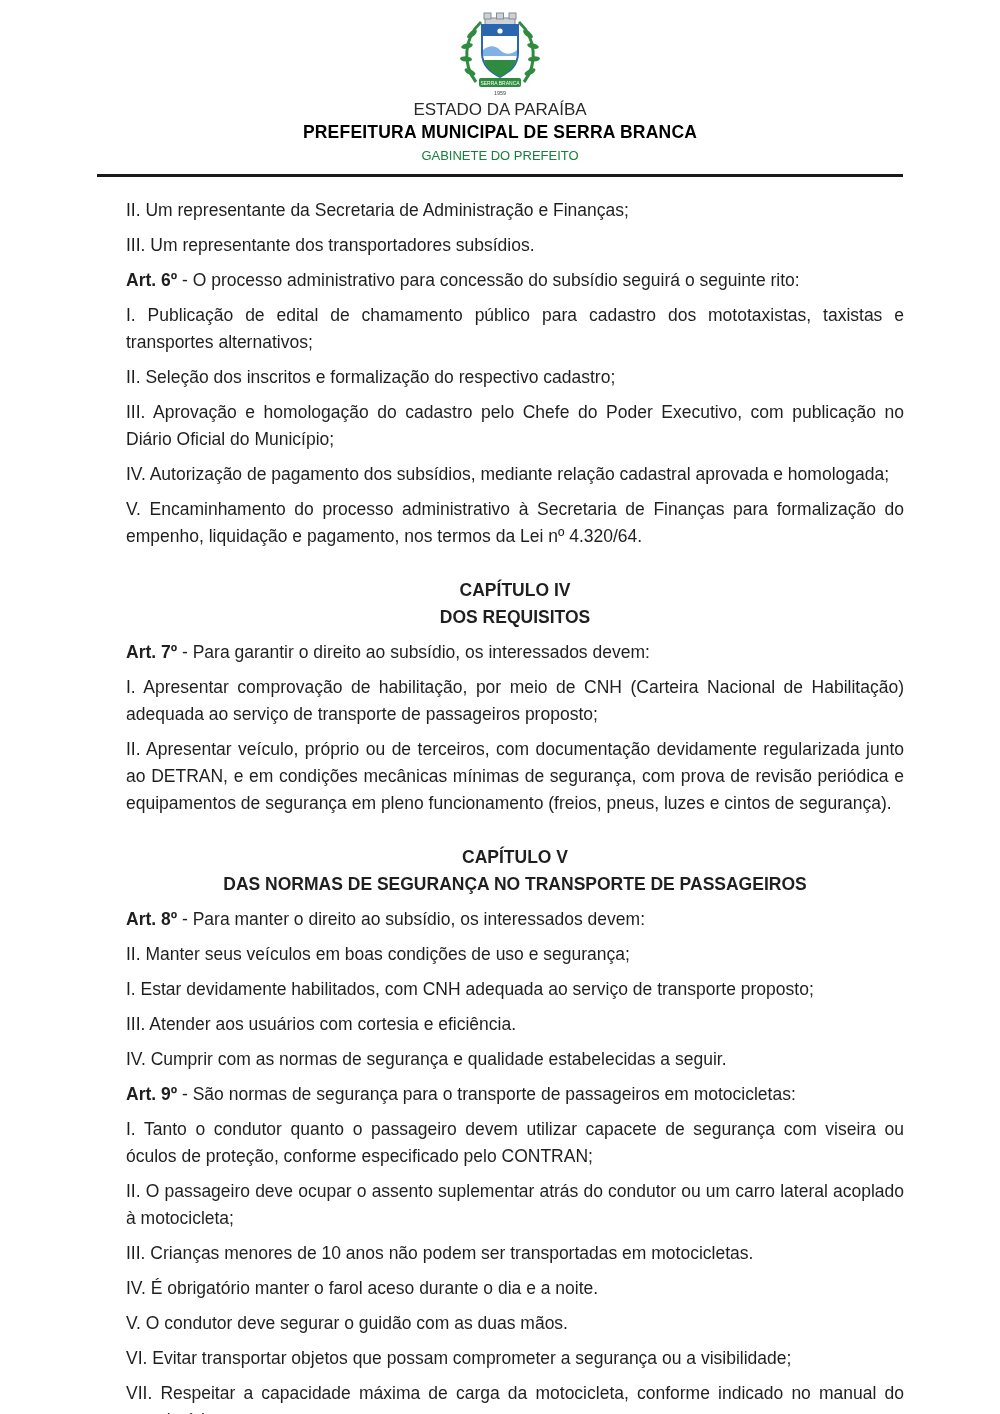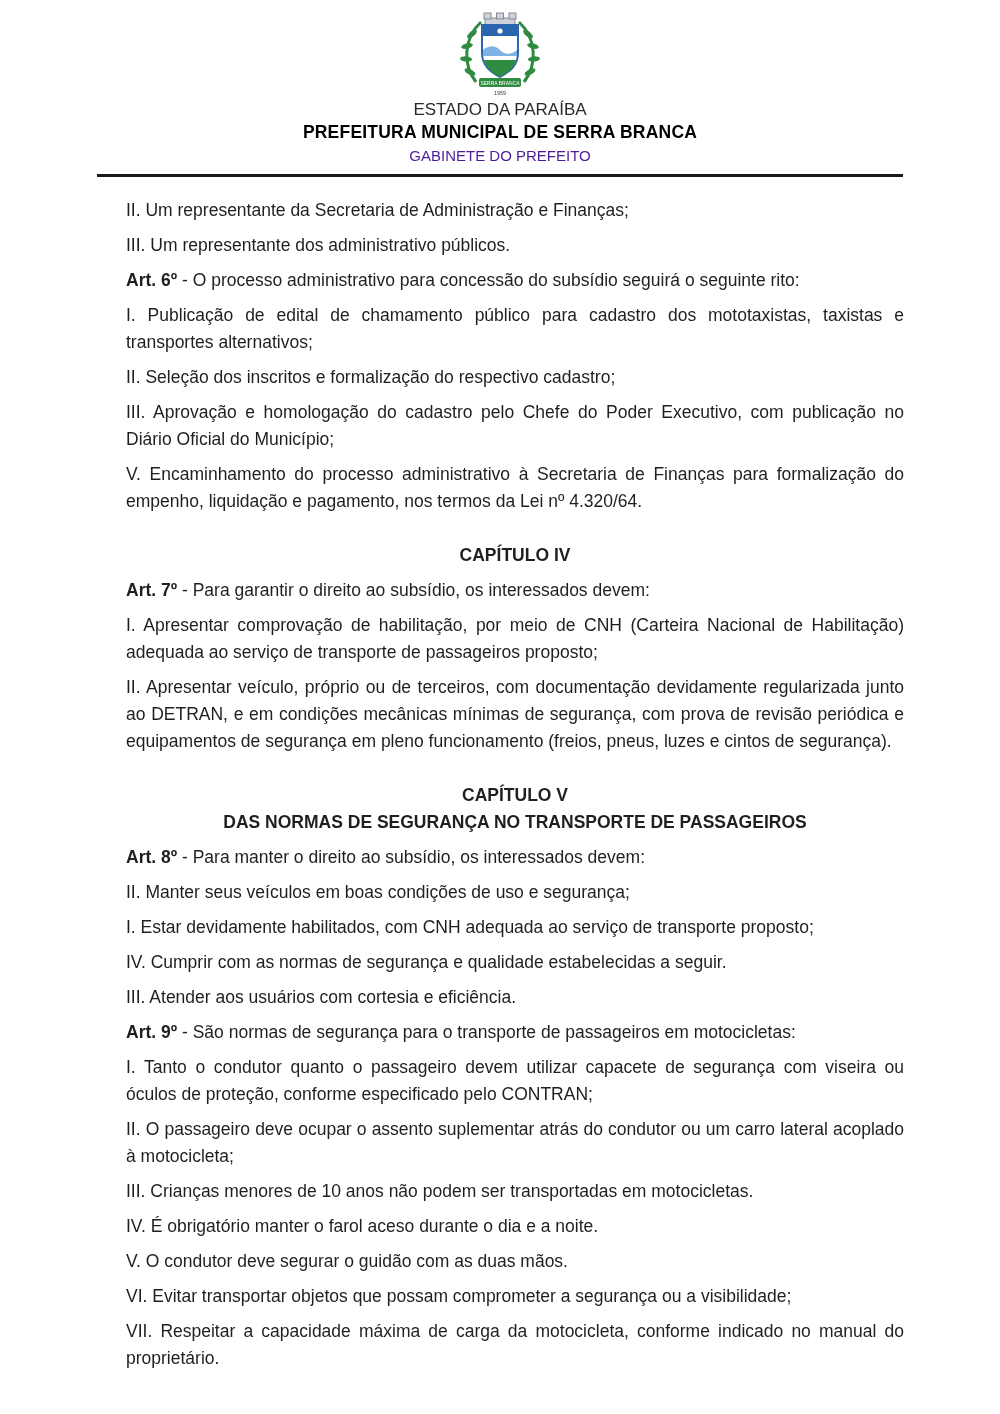--- a/index.html
+++ b/index.html
@@ -10,21 +10,21 @@
     margin: 0 auto;
     background: #ffffff;
     color: #1f1f1f;
     font-family: "Liberation Sans", sans-serif;
     overflow: hidden;
   }
   .doc-header { text-align: center; padding-top: 12px; }
   .crest { display: block; margin: 0 auto 2px auto; }
   .h-state  { font-size: 17px;   line-height: 23px; color: #2a2a2a; }
   .h-muni   { font-size: 17.5px; line-height: 23px; font-weight: bold; color: #000000; letter-spacing: .2px; }
-  .h-office { font-size: 15px;   line-height: 23px; color: #4c1d95; }
+  .h-office { font-size: 13px;   line-height: 23px; color: #15803d; }
   .rule { width: 806px; height: 0; margin: 7px auto 0 auto; border: 0; border-top: 3px solid #1a1a1a; }
 
   .content {
     padding: 12px 88px 0 118px;
     font-size: 17.5px;
     line-height: 27px;
     text-align: justify;
   }
   p.para { margin: 8px; }
   .gap  { margin-top: 16px; }
@@ -73,46 +73,48 @@
     </svg>
     <div class="h-state">ESTADO DA PARAÍBA</div>
     <div class="h-muni">PREFEITURA MUNICIPAL DE SERRA BRANCA</div>
     <div class="h-office">GABINETE DO PREFEITO</div>
     <div class="rule"></div>
   </header>
 
   <main class="content">
 
     <p class="para">II. Um representante da Secretaria de Administração e Finanças;</p>
-    <p class="para">III. Um representante dos administrativo públicos.</p>
+    <p class="para">III. Um representante dos transportadores subsídios.</p>
 
     <p class="para gap"><strong class="artnum">Art. 6º</strong><span> - O processo administrativo para concessão do subsídio seguirá o seguinte rito:</span></p>
     <p class="para">I. Publicação de edital de chamamento público para cadastro dos mototaxistas, taxistas e transportes alternativos;</p>
     <p class="para">II. Seleção dos inscritos e formalização do respectivo cadastro;</p>
     <p class="para">III. Aprovação e homologação do cadastro pelo Chefe do Poder Executivo, com publicação no Diário Oficial do Município;</p>
+    <p class="para">IV. Autorização de pagamento dos subsídios, mediante relação cadastral aprovada e homologada;</p>
     <p class="para">V. Encaminhamento do processo administrativo à Secretaria de Finanças para formalização do empenho, liquidação e pagamento, nos termos da Lei nº 4.320/64.</p>
 
     <div class="chapter gap2">
       <div>CAPÍTULO IV</div>
+      <div>DOS REQUISITOS</div>
     </div>
 
     <p class="para gap2"><strong class="artnum">Art. 7º</strong><span> - Para garantir o direito ao subsídio, os interessados devem:</span></p>
     <p class="para">I. Apresentar comprovação de habilitação, por meio de CNH (Carteira Nacional de Habilitação) adequada ao serviço de transporte de passageiros proposto;</p>
     <p class="para">II. Apresentar veículo, próprio ou de terceiros, com documentação devidamente regularizada junto ao DETRAN, e em condições mecânicas mínimas de segurança, com prova de revisão periódica e equipamentos de segurança em pleno funcionamento (freios, pneus, luzes e cintos de segurança).</p>
 
     <div class="chapter gap2">
       <div>CAPÍTULO V</div>
       <div>DAS NORMAS DE SEGURANÇA NO TRANSPORTE DE PASSAGEIROS</div>
     </div>
 
     <p class="para gap2"><strong class="artnum">Art. 8º</strong><span> - Para manter o direito ao subsídio, os interessados devem:</span></p>
     <p class="para">II. Manter seus veículos em boas condições de uso e segurança;</p>
     <p class="para">I. Estar devidamente habilitados, com CNH adequada ao serviço de transporte proposto;</p>
+    <p class="para">III. Atender aos usuários com cortesia e eficiência.</p>
     <p class="para">IV. Cumprir com as normas de segurança e qualidade estabelecidas a seguir.</p>
-    <p class="para">III. Atender aos usuários com cortesia e eficiência.</p>
 
     <p class="para gap2"><strong class="artnum">Art. 9º</strong><span> - São normas de segurança para o transporte de passageiros em motocicletas:</span></p>
     <p class="para">I. Tanto o condutor quanto o passageiro devem utilizar capacete de segurança com viseira ou óculos de proteção, conforme especificado pelo CONTRAN;</p>
     <p class="para">II. O passageiro deve ocupar o assento suplementar atrás do condutor ou um carro lateral acoplado à motocicleta;</p>
     <p class="para">III. Crianças menores de 10 anos não podem ser transportadas em motocicletas.</p>
     <p class="para">IV. É obrigatório manter o farol aceso durante o dia e a noite.</p>
     <p class="para">V. O condutor deve segurar o guidão com as duas mãos.</p>
     <p class="para">VI. Evitar transportar objetos que possam comprometer a segurança ou a visibilidade;</p>
     <p class="para">VII. Respeitar a capacidade máxima de carga da motocicleta, conforme indicado no manual do proprietário.</p>
 

